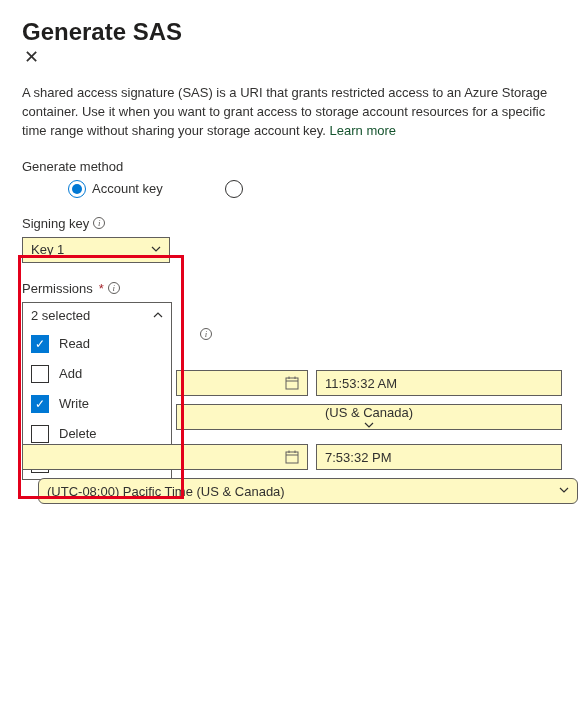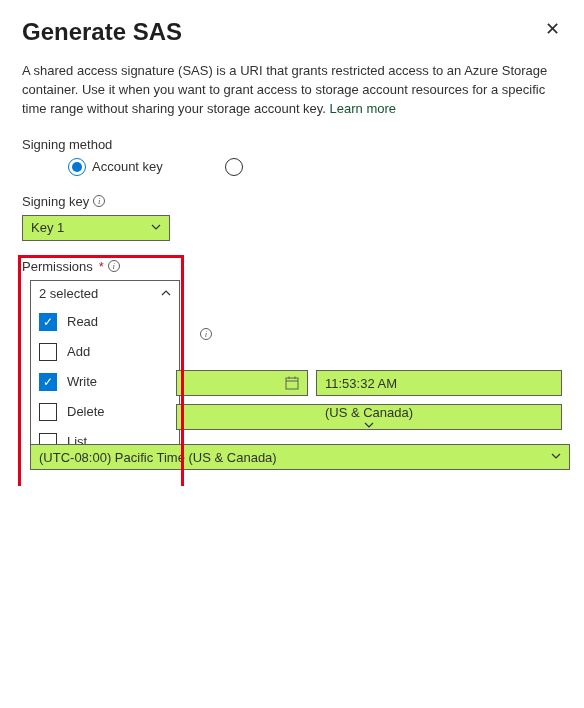--- a/index.html
+++ b/index.html
@@ -9,20 +9,21 @@
       color: #323130;
       background: #fff;
       width: 584px;
       padding: 18px 22px;
     }
     .header {
       display: flex;
       justify-content: space-between;
       align-items: flex-start;
       margin-bottom: 16px;
+      flex-direction: column;
     }
     h1 {
       font-size: 24px;
       font-weight: 600;
       color: #201f1e;
     }
     .close-x {
       font-size: 18px;
       cursor: pointer;
       color: #323130;
@@ -69,39 +70,39 @@
       border: 1px solid #323130;
       display: flex; align-items: center; justify-content: center;
     }
     .radio-circle.checked { border-color: #0078d4; }
     .radio-dot {
       width: 10px; height: 10px; border-radius: 50%; background: #0078d4;
     }
     .select, .date-input, .time-input, .tz-select, .text-input {
       height: 26px;
       border: 1px solid #605e5c;
-      background: #bef264;
+      background: #fef9c3;
       padding: 0 8px;
       font-size: 13px;
       display: flex;
       align-items: center;
       justify-content: space-between;
       cursor: pointer;
     }
     .select { width: 148px; margin-bottom: 18px;}
     .chevron { font-size: 10px; }
     .highlight-box {
       position: absolute;
       border: 3px solid #e3001b;
       pointer-events: none;
       z-index: 50;
     }
     .hl-1 { left: 18px; top: 255px; width: 166px; height: 244px; }
     .hl-2 { left: 26px; top: 641px; width: 224px; height: 36px; }
-    .perm-wrap { position: relative; padding-left: 8px; }
+    .perm-wrap { position: relative; }
     .perm-box {
       width: 150px;
       border: 1px solid #605e5c;
     }
     .perm-header {
       height: 26px;
       display: flex; align-items: center; justify-content: space-between;
       padding: 0 8px;
       cursor: pointer;
     }
@@ -157,21 +158,21 @@
 
 <div class="header">
   <h1>Generate SAS</h1>
   <span class="close-x">✕</span>
 </div>
 
 <p class="description">
   <span>A shared access signature (SAS) is a URI that grants restricted access to an Azure Storage container. Use it when you want to grant access to storage account resources for a specific time range without sharing your storage account key. </span><span class="link">Learn more</span>
 </p>
 
-<div class="field-label">Signing method</div>
+<div class="field-label">Generate method</div>
 <div class="radio-row">
   <div class="radio">
     <span class="radio-circle checked">
         <span class="radio-dot"></span>
       </span>
     <span>Account key</span>
   </div>
   <div class="radio">
     <span class="radio-circle"></span>
   </div>
@@ -259,21 +260,36 @@
   </div>
   <div class="tz-select">
     <span class="tz-select-hidden-text">(US &amp; Canada)</span>
     <span class="chevron">
       <svg width="10" height="10" viewBox="0 0 10 10">
           <path d="M1 3 L5 7 L9 3" fill="none" stroke="#323130" stroke-width="1.2"></path>
         </svg>
     </span>
   </div>
 
-  <div class="select tz-select2" style="margin-left:8px;">
+  <div class="row2">
+    <div class="date-input">
+      <span class="cal-icon">
+        <svg viewBox="0 0 14 14">
+            <rect x="1" y="2" width="12" height="11" fill="none" stroke="#605e5c"></rect>
+            <line x1="1" y1="5" x2="13" y2="5" stroke="#605e5c"></line>
+            <line x1="4" y1="0.5" x2="4" y2="3" stroke="#605e5c"></line>
+            <line x1="10" y1="0.5" x2="10" y2="3" stroke="#605e5c"></line>
+          </svg>
+      </span>
+    </div>
+    <div class="time-input">
+      <span>7:53:32 PM</span>
+    </div>
+  </div>
+  <div class="select tz-select2" style="margin-left:16px;border-radius:6px;">
     <span>(UTC-08:00) Pacific Time (US &amp; Canada)</span>
     <span class="chevron">
       <svg width="10" height="10" viewBox="0 0 10 10">
           <path d="M1 3 L5 7 L9 3" fill="none" stroke="#323130" stroke-width="1.2"></path>
         </svg>
     </span>
   </div>
 
   <div class="field-label">
     <span>Allowed IP addresses</span>

